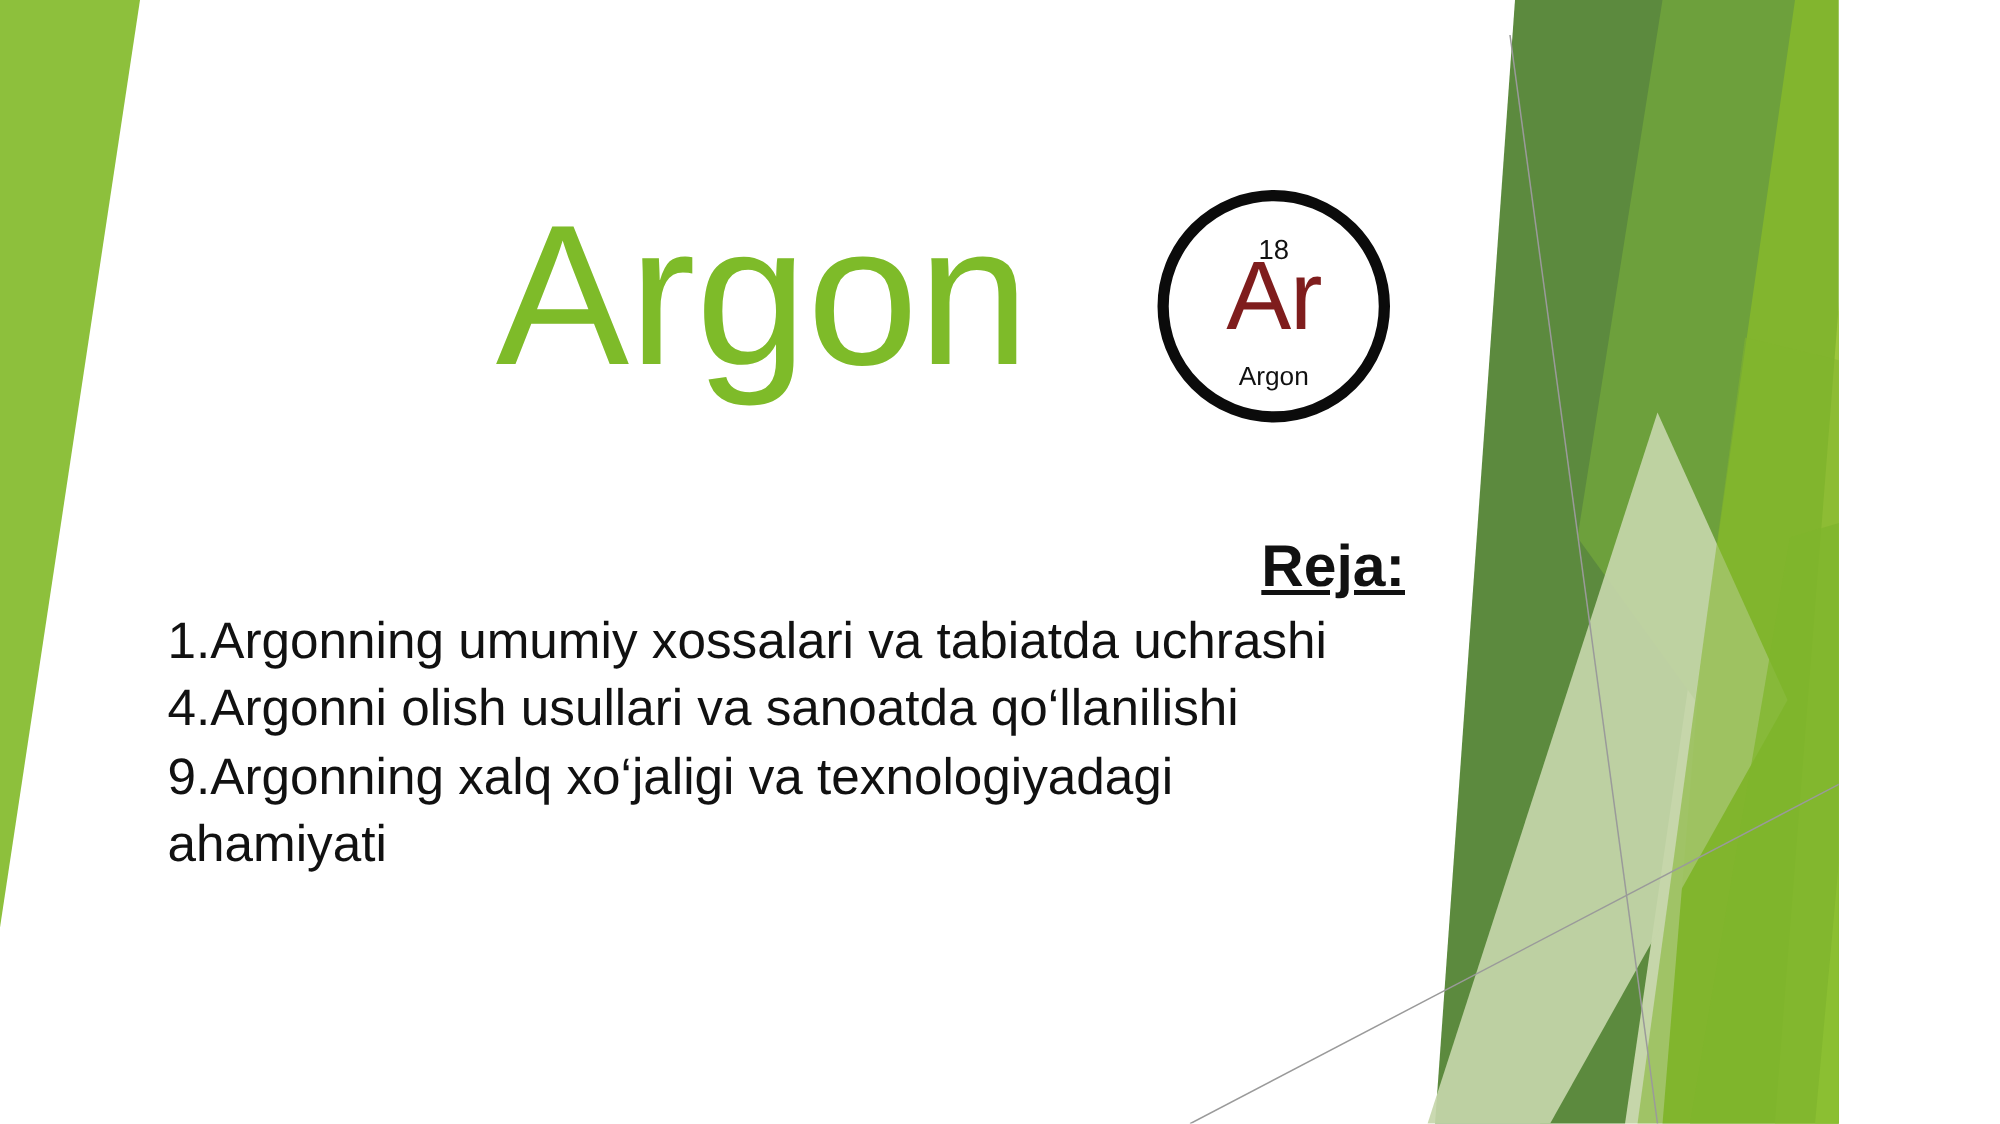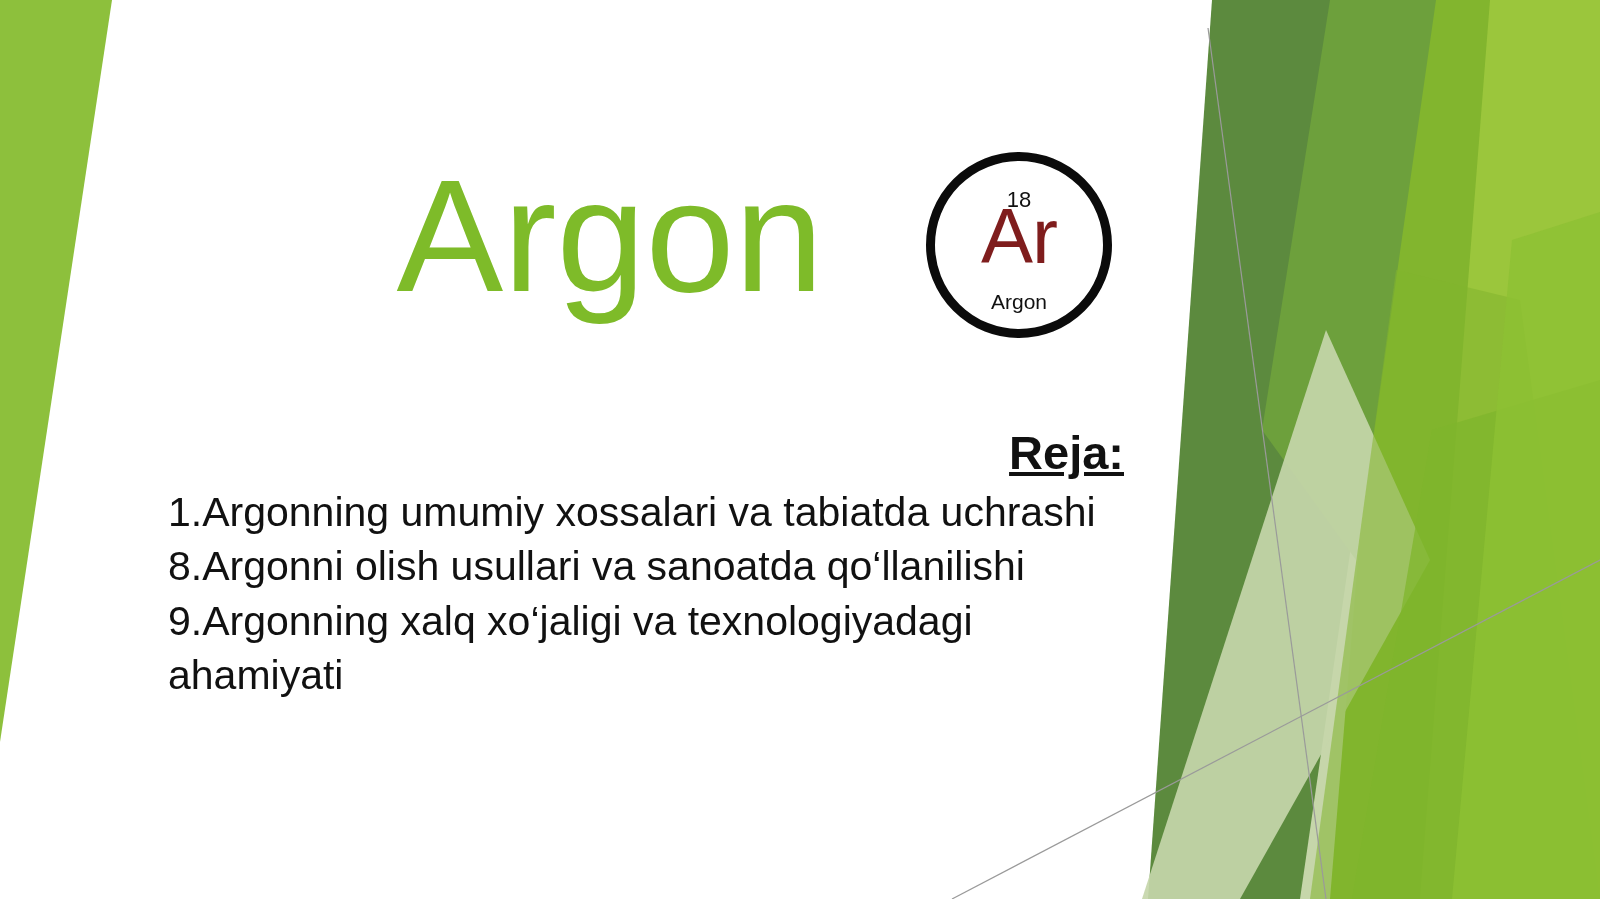--- a/index.html
+++ b/index.html
@@ -5,21 +5,21 @@
   * { box-sizing: border-box; margin: 0; padding: 0; }
   html, body {
     width: 1600px;
     height: 899px;
     background: #ffffff;
     font-family: "Liberation Sans", sans-serif;
     overflow: hidden;
   }
   .slide {
     position: relative;
-    width: 1600px;
+    width: 1471px;
     height: 899px;
     background: #ffffff;
     overflow: hidden;
   }
 
   
   .bg-decor {
     position: absolute;
     inset: 0;
     width: 1600px;
@@ -104,21 +104,20 @@
     font-size: 47px;
     font-weight: 700;
     color: #111111;
     line-height: 1.25;
     margin-bottom: 2px;
     padding-right: 120px;
     text-decoration: underline;
   }
   .agenda-list {
     list-style: none;
-    margin-left: 34px;
   }
   .agenda-list li {
     font-size: 41px;
     font-weight: 400;
     color: #111111;
     line-height: 1.33;
     white-space: nowrap;
   }
   .agenda-list li.wraps {
     white-space: normal;
@@ -158,18 +157,18 @@
     <div class="ring"></div>
     <div class="atomic-number">18</div>
     <div class="symbol">Ar</div>
     <div class="element-name">Argon</div>
   </div>
 
   <div class="content">
     <div class="reja-heading">Reja:</div>
     <ul class="agenda-list">
       <li>1.Argonning umumiy xossalari va tabiatda uchrashi</li>
-      <li>8.Argonni olish usullari va sanoatda qo‘llanilishi</li>
+      <li>4.Argonni olish usullari va sanoatda qo‘llanilishi</li>
       <li class="wraps">9.Argonning xalq xo‘jaligi va texnologiyadagi ahamiyati</li>
     </ul>
   </div>
 
 </div>
 
 </body></html>

